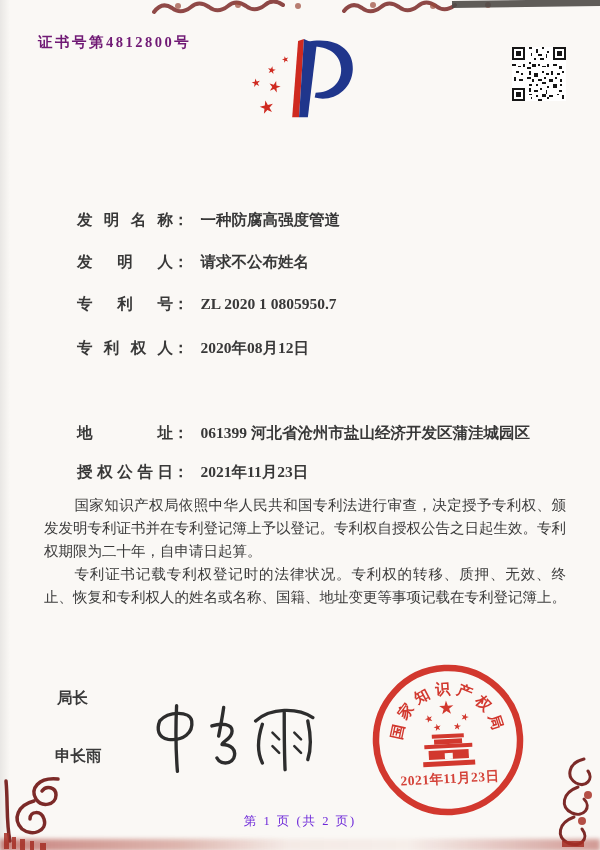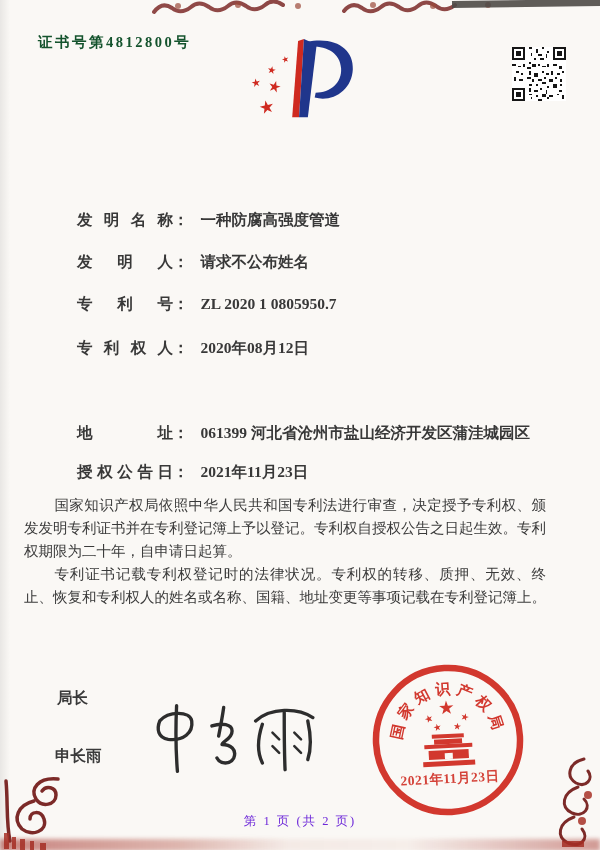--- a/index.html
+++ b/index.html
@@ -8,34 +8,34 @@
     background:#faf8f5;
     font-family:"Liberation Serif","DejaVu Serif",serif;
     color:#333;
   }
   .abs{position:absolute;}
   .edge-shade{left:0;top:0;width:10px;height:100%;
     background:linear-gradient(90deg,rgba(0,0,0,.07),rgba(0,0,0,0));}
   .top-strip{left:452px;top:0;width:150px;height:7px;background:#4e4a47;
     transform:rotate(-.8deg);opacity:.9;}
   .cert-no{left:38px;top:33px;font-size:14.5px;letter-spacing:2.5px;
-    color:#14532d;font-weight:600;}
+    color:#701a75;font-weight:600;}
   .qr{left:512px;top:47px;}
   .logo{left:242px;top:36px;}
   .title{left:0;top:129px;width:100%;text-align:center;margin:0;
     font-size:31px;font-weight:700;color:#2d2d2d;letter-spacing:20px;
     text-indent:20px;}
   .row{left:45px;width:515px;font-size:15.5px;font-weight:600;color:#383838;
     white-space:nowrap;}
   .flabel{display:inline-block;width:96px;text-align:justify;
     text-align-last:justify;vertical-align:bottom;margin-left:32px;}
   .fcolon{margin-right:12px;}
   .grant-pair2{position:absolute;left:265px;top:0;white-space:nowrap;}
   .grant-pair2 .flabel{width:86px;}
-  .body-text{left:24px;top:494px;width:522px;font-size:14.5px;
+  .body-text{left:44px;top:494px;width:522px;font-size:14.5px;
     line-height:23px;color:#3a3a3a;}
   .body-text p{margin:0;text-indent:2.1em;text-align:justify;}
   .sig-role{left:57px;top:688px;font-size:15.5px;font-weight:600;color:#3a3a3a;}
   .sig-name{left:55px;top:746px;font-size:15.5px;font-weight:700;color:#3a3a3a;}
   .sig-script{left:148px;top:698px;}
   .seal{left:368px;top:660px;transform:rotate(-3deg);opacity:.93;}
   .footer{left:0;top:813px;width:100%;text-align:center;font-size:12.5px;
     color:#6d28d9;letter-spacing:2px;}
   .top-ornament{left:148px;top:0;}
   .bl-ornament{left:0;top:775px;}

